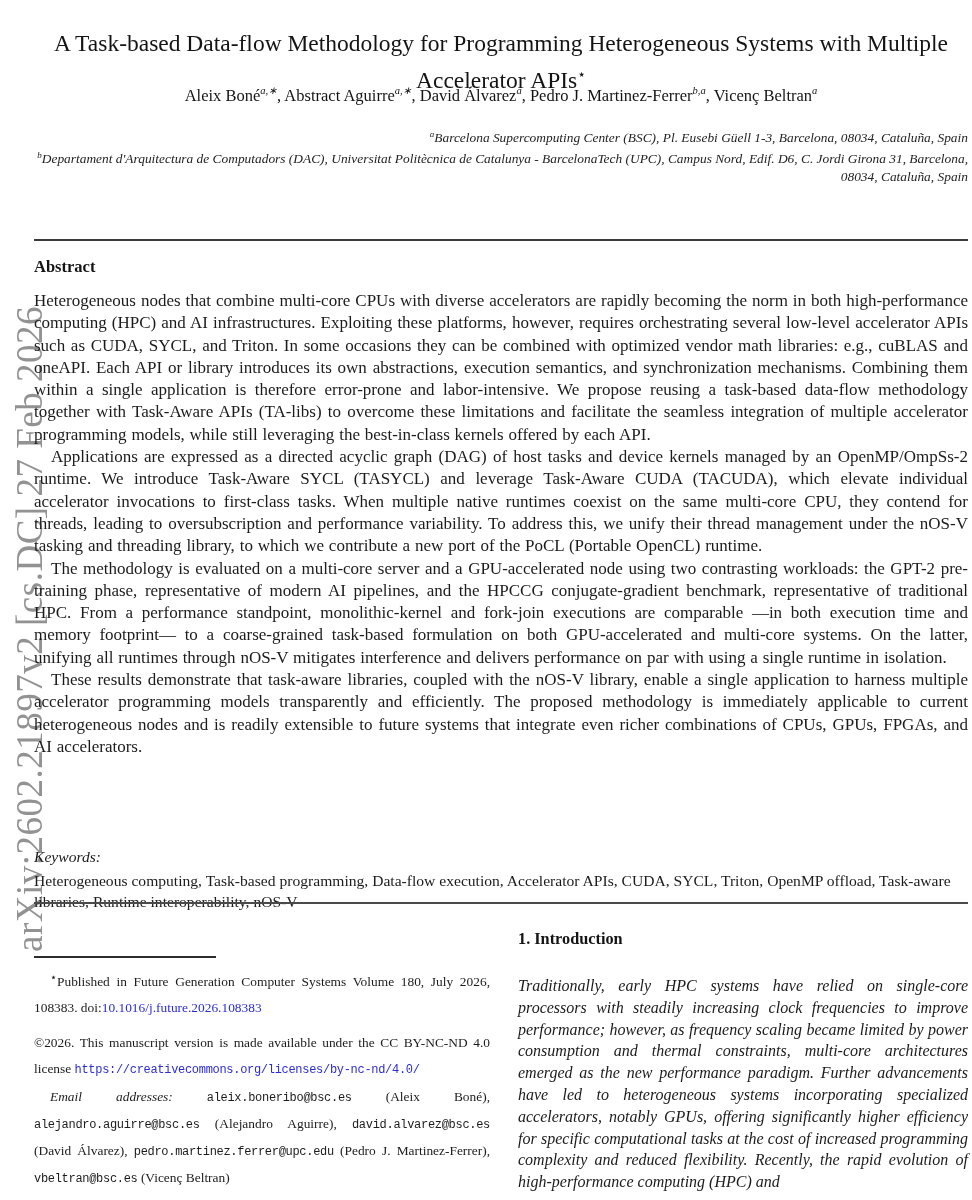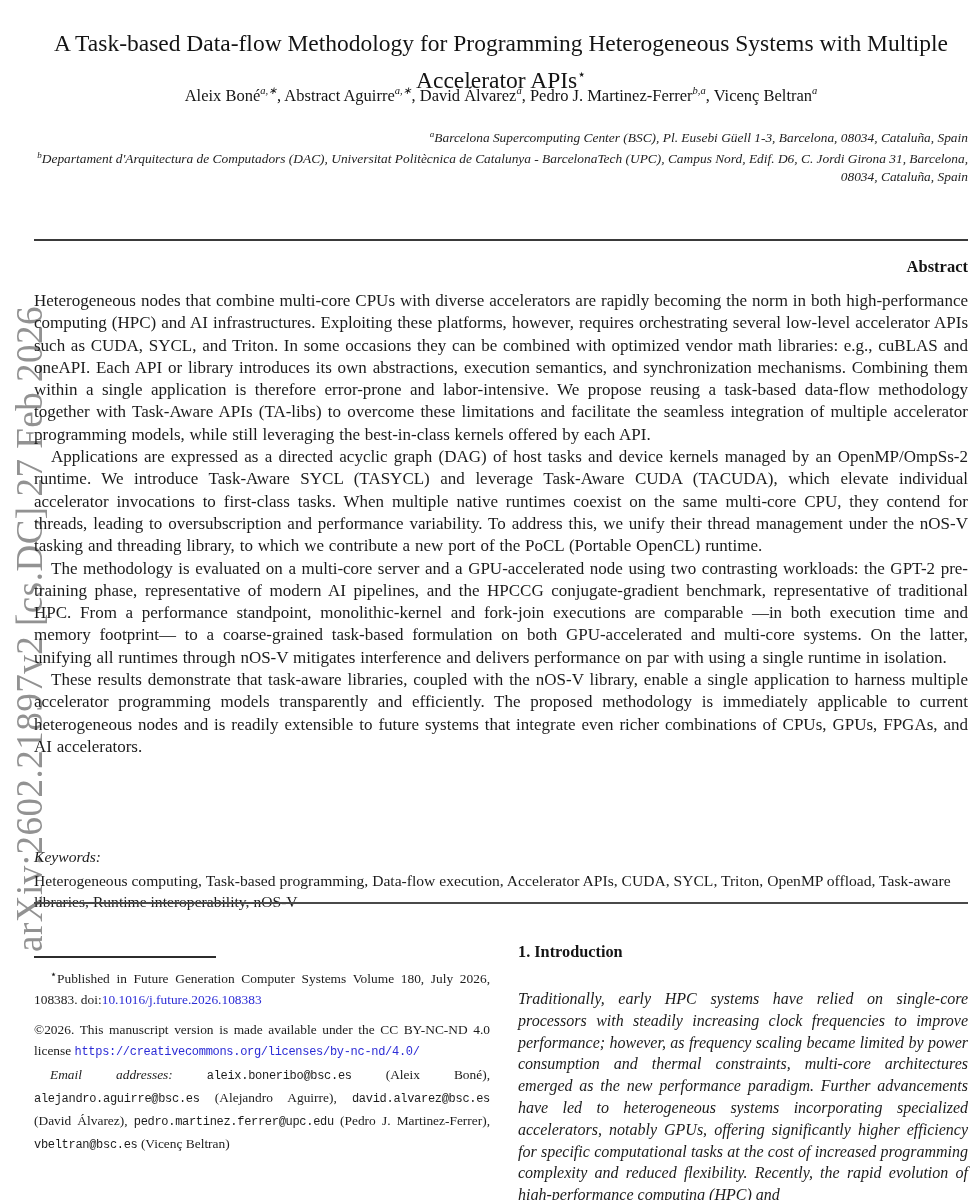--- a/index.html
+++ b/index.html
@@ -22,41 +22,41 @@
   .content { position:absolute; left:34px; width:934px; }
   .title-block { top:0; text-align:center; font-size:23.5px; line-height:31px; color:#141414;margin-top:28px; }
   .title-block sup { font-size:14px; }
   .authors { top:84px; text-align:center; font-size:16.5px; color:#141414; }
   .authors sup { font-size:10.5px; font-style:italic; }
   .author-sep { }
   .affiliations { top:126px; text-align:right; font-style:italic; font-size:13.4px; line-height:17.5px; color:#222; }
   .affiliations sup { font-size:9px; }
   .rule1 { top:239px; height:2px; background:#3a3a3a; }
   
-  .abstract-head { top:257px; font-weight:bold; font-size:16.5px; color:#141414;text-align:right; }
+  .abstract-head { top:257px; font-weight:bold; font-size:16.5px; color:#141414; }
   .abstract-body { top:290px; font-size:17px; line-height:22.3px; text-align:justify; word-spacing:0.6px; }
   .abstract-body p.indent { text-indent:17px; }
   .keywords { top:826px; font-size:15.6px; line-height:21.5px; }
   .keywords .kw-label { font-style:italic; display:block; margin-bottom:2px;margin-top:20px; }
   .rule2 { top:902px; height:1.6px; background:#4a4a4a; }
   
   .columns { position:absolute; left:34px; top:922px; width:934px; display:grid; grid-template-columns:456px 450px; column-gap:28px; }
   .leftcol { padding-top:34px; }
   .fn-rule { width:182px; height:1.6px; background:#2c2c2c; margin-bottom:6px; }
-  .footnote { font-size:13.4px; line-height:21px; text-align:justify; color:#1b1b1b; }
+  .footnote { font-size:13.4px; line-height:26px; text-align:justify; color:#1b1b1b; }
   .footnote .fn-p { }
   .footnote .indent { text-indent:16px; }
   .footnote .gap { margin-top:9px; }
   .mono { font-family:"Liberation Mono", monospace; font-size:12px; letter-spacing:-0.3px; }
   a.link { color:#2b2bd6; text-decoration:none; cursor:pointer; }
   .mono.link { word-break:break-all; }
   .emails { margin-top:1px; }
   .email-label { font-style:italic; }
   .rightcol { }
-  .sec-head { font-weight:bold; font-size:16.3px; margin-top:20px; color:#141414; }
+  .sec-head { font-weight:bold; font-size:16.3px; margin-top:7px; color:#141414; }
   .sec-body { margin-top:26px; font-size:16px; line-height:21.8px; text-align:justify;font-style:italic; }
   .sec-body .first { text-indent:17px; display:inline; }
 </style>
 </head>
 <body>
 
 <div class="page">
 
   <div class="watermark">arXiv:2602.21897v2  [cs.DC]  27 Feb 2026</div>
 

